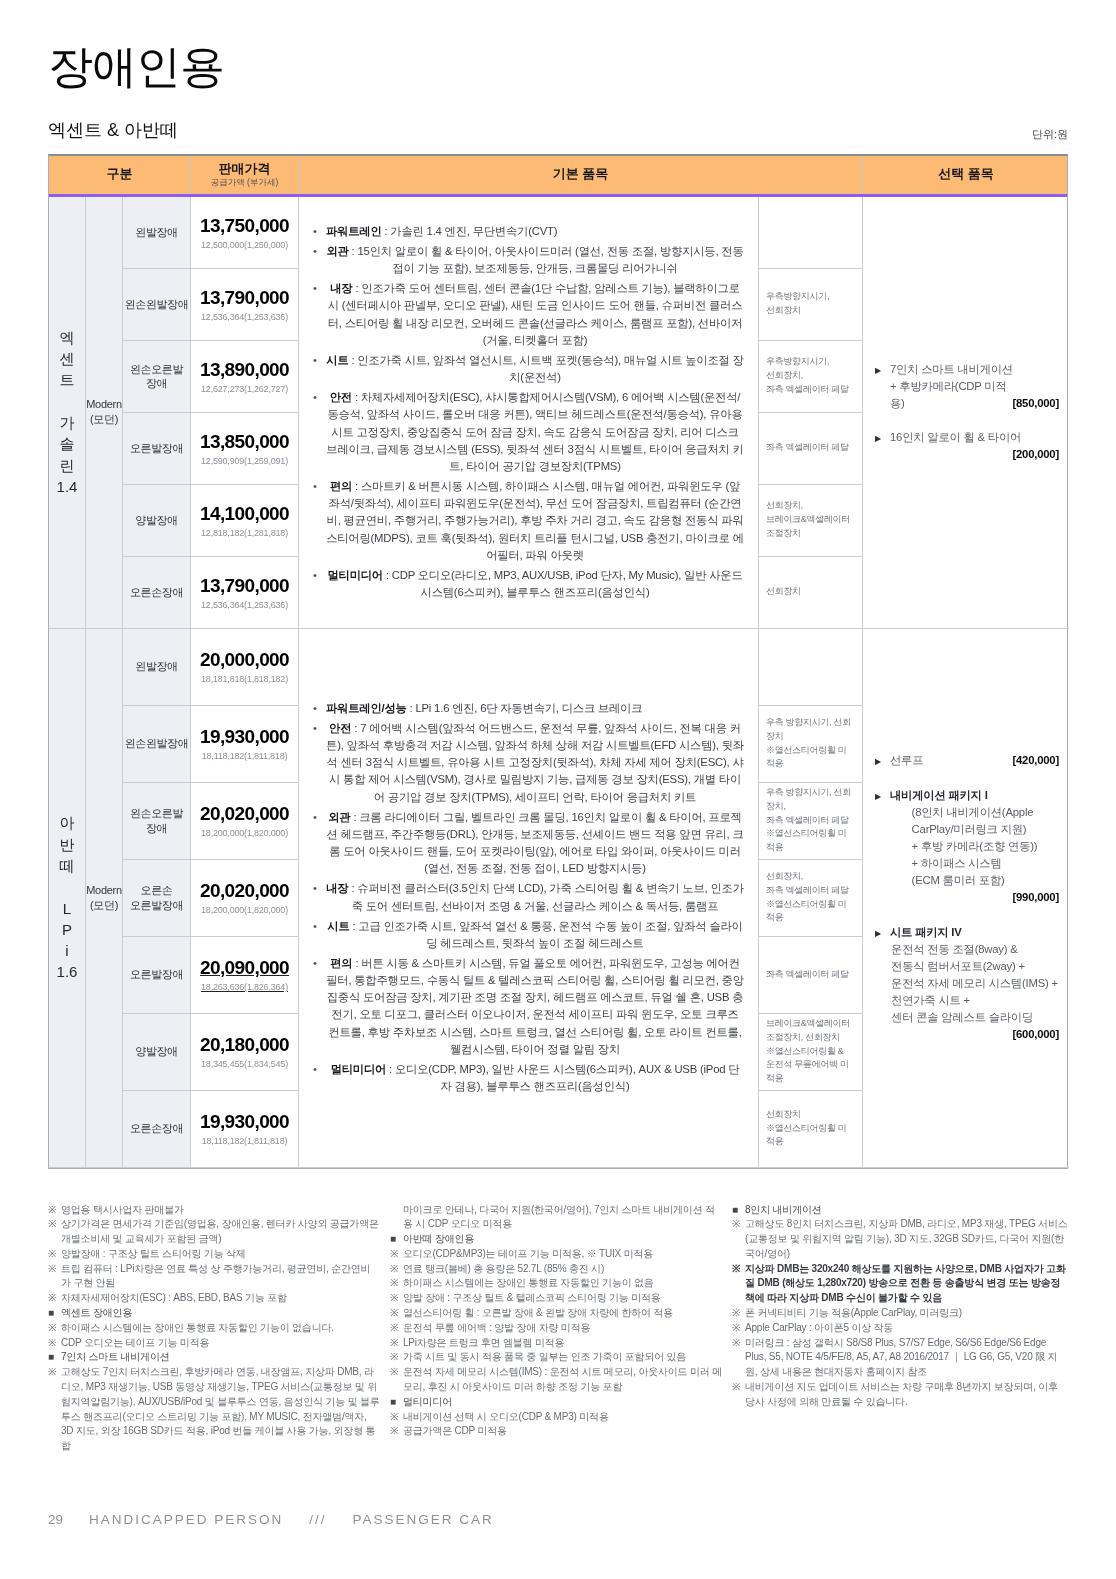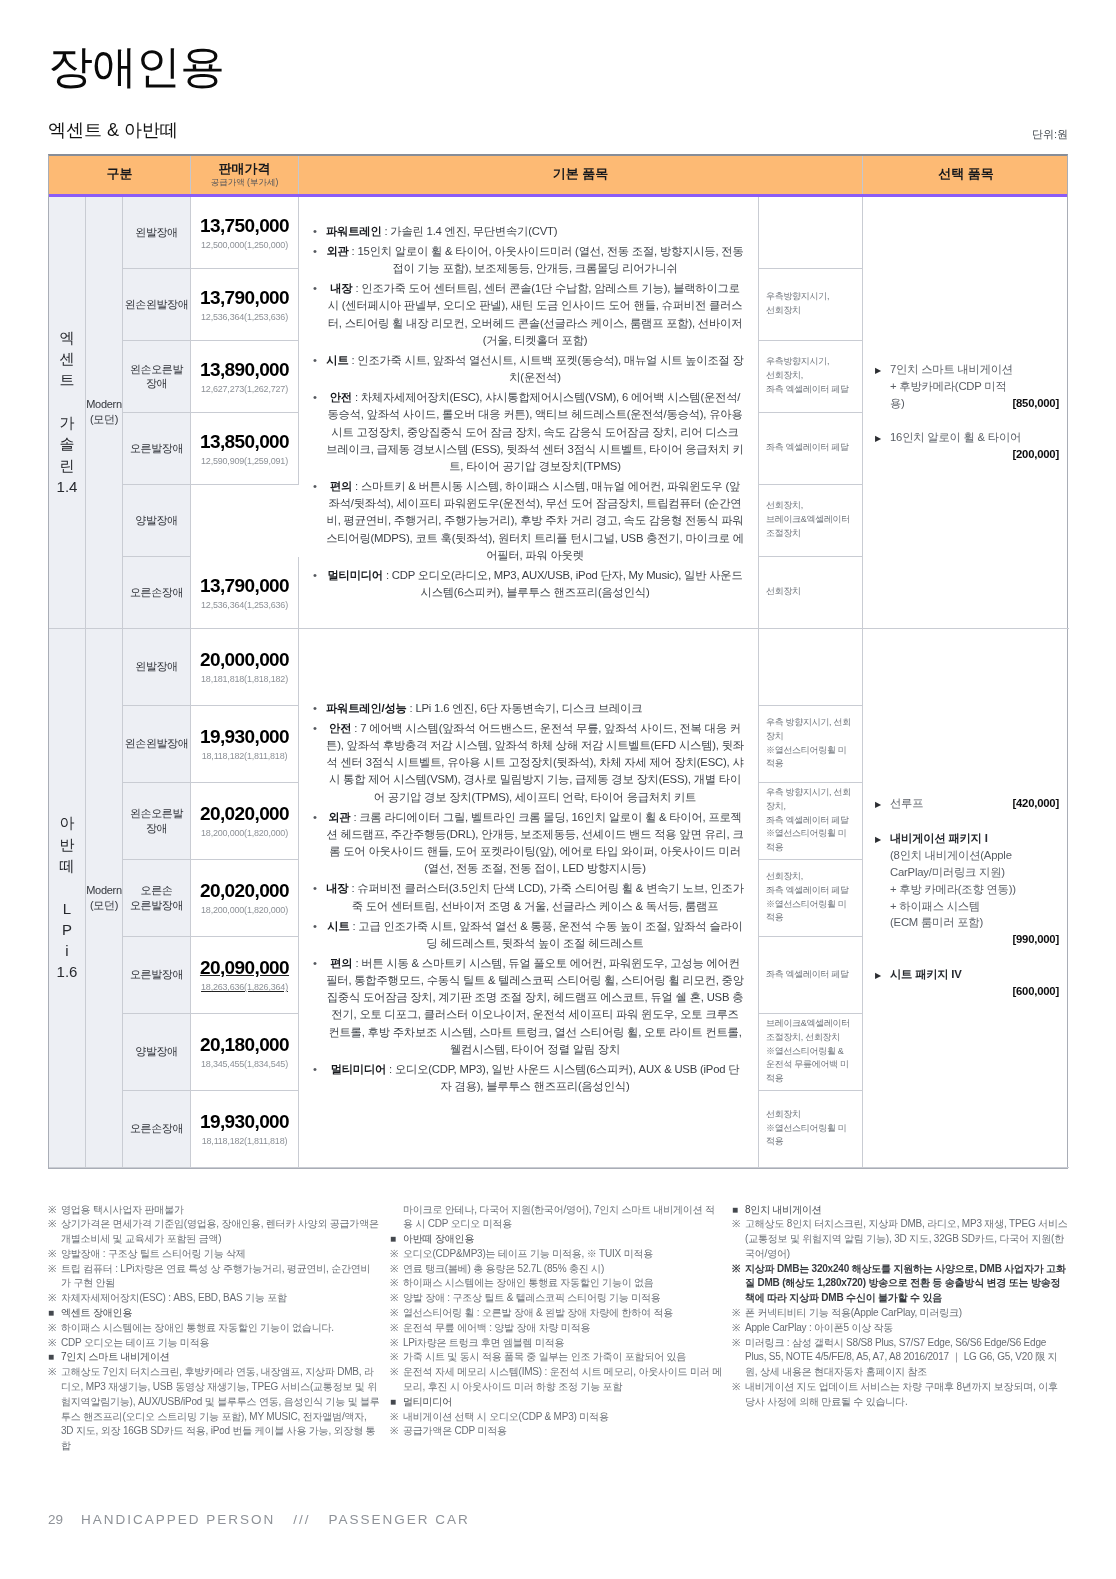--- a/index.html
+++ b/index.html
@@ -55,35 +55,35 @@
   .device-cell{
     padding:6px 7px;display:flex;align-items:center;
     font-size:9px;color:#6f747b;line-height:1.55;white-space:pre-line;letter-spacing:-0.3px;
   }
   .options-cell{border-right:none;padding:12px 10px 12px 12px;display:flex;flex-direction:column;justify-content:center;gap:18px;}
   .opt{display:flex;font-size:11.3px;color:#585d64;line-height:1.5;letter-spacing:-0.2px;}
   .opt-marker{width:15px;flex:none;font-size:8px;padding-top:4px;color:#2b2d31;}
   .opt-body{flex:1;min-width:0;}
   .opt-nameline{display:flex;justify-content:space-between;align-items:baseline;}
   .opt-name.bold{font-weight:700;color:#26292e;}
-  .opt-descline{display:flex;justify-content:flex-start;align-items:flex-end;}
+  .opt-descline{display:flex;justify-content:center;align-items:flex-end;}
   .opt-desc{white-space:pre-line;}
   .opt-price{font-weight:700;color:#0c0c0e;white-space:nowrap;}
   .opt-priceline{text-align:right;}
 
   
   .footnotes{margin-top:34px;display:grid;grid-template-columns:332px 332px 336px;column-gap:10px;}
   .fn-col{min-width:0;}
   .fn-item{display:flex;font-size:10px;color:#686d74;line-height:1.48;letter-spacing:-0.2px;}
   .fn-marker{width:13px;flex:none;}
   .fn-item.header .fn-text,.fn-item.header .fn-marker{color:#44484e;font-weight:500;}
   .fn-item.bold .fn-text,.fn-item.bold .fn-marker{color:#393c41;font-weight:700;}
 
   .footer{
-    position:absolute;left:48px;top:1512px;display:flex;align-items:flex-start;gap:18px;
+    position:absolute;left:48px;top:1512px;display:flex;align-items:flex-start;gap:26px;
     color:#8e9298;font-size:13.5px;letter-spacing:2px;
   }
   .footer .pagenum{letter-spacing:0;}
 </style>
 </head>
 <body>
 
 <div class="content">
   <h1 class="page-title">장애인용</h1>
 
@@ -189,20 +189,24 @@
           <div class="cell device-cell" style="grid-area: 3 / 6;">우측방향지시기,
 선회장치,
 좌측 엑셀레이터 페달</div>
           <div class="cell shade type-cell" style="grid-area: 4 / 3;">오른발장애</div>
           <div class="cell price-cell" style="grid-area: 4 / 4;">
             <div class="price-main">13,850,000</div>
             <div class="price-sub">12,590,909(1,259,091)</div>
           </div>
           <div class="cell device-cell" style="grid-area: 4 / 6;">좌측 엑셀레이터 페달</div>
           <div class="cell shade type-cell" style="grid-area: 5 / 3;">양발장애</div>
+          <div class="cell price-cell" style="grid-area: 5 / 4;">
+            <div class="price-main">14,100,000</div>
+            <div class="price-sub">12,818,182(1,281,818)</div>
+          </div>
           <div class="cell device-cell" style="grid-area: 5 / 6;">선회장치,
 브레이크&amp;엑셀레이터
 조절장치</div>
           <div class="cell shade type-cell" style="grid-area: 6 / 3;">오른손장애</div>
           <div class="cell price-cell" style="grid-area: 6 / 4;">
             <div class="price-main">13,790,000</div>
             <div class="price-sub">12,536,364(1,253,636)</div>
           </div>
           <div class="cell device-cell" style="grid-area: 6 / 6;">선회장치</div>
         </div>
@@ -271,20 +275,27 @@
  (ECM 룸미러 포함)</span>
                 </div>
                 <div class="opt-priceline"><b class="opt-price">[990,000]</b></div>
               </div>
             </div>
             <div class="opt">
               <span class="opt-marker">▶</span>
               <div class="opt-body">
                 <div class="opt-nameline">
                   <span class="opt-name bold">시트 패키지 IV</span>
+                </div>
+                <div class="opt-descline">
+                  <span class="opt-desc">운전석 전동 조절(8way) &amp;
+전동식 럼버서포트(2way) +
+운전석 자세 메모리 시스템(IMS) +
+천연가죽 시트 +
+센터 콘솔 암레스트 슬라이딩</span>
                 </div>
                 <div class="opt-priceline"><b class="opt-price">[600,000]</b></div>
               </div>
             </div>
           </div>
           <div class="cell shade type-cell" style="grid-area: 1 / 3;">왼발장애</div>
           <div class="cell price-cell" style="grid-area: 1 / 4;">
             <div class="price-main">20,000,000</div>
             <div class="price-sub">18,181,818(1,818,182)</div>
           </div>

